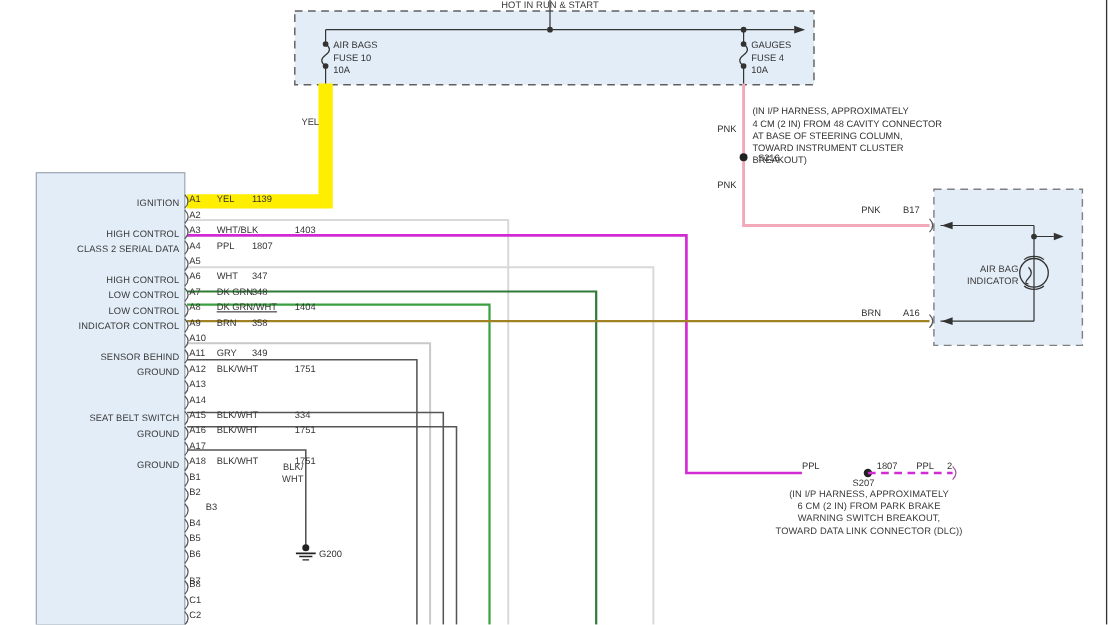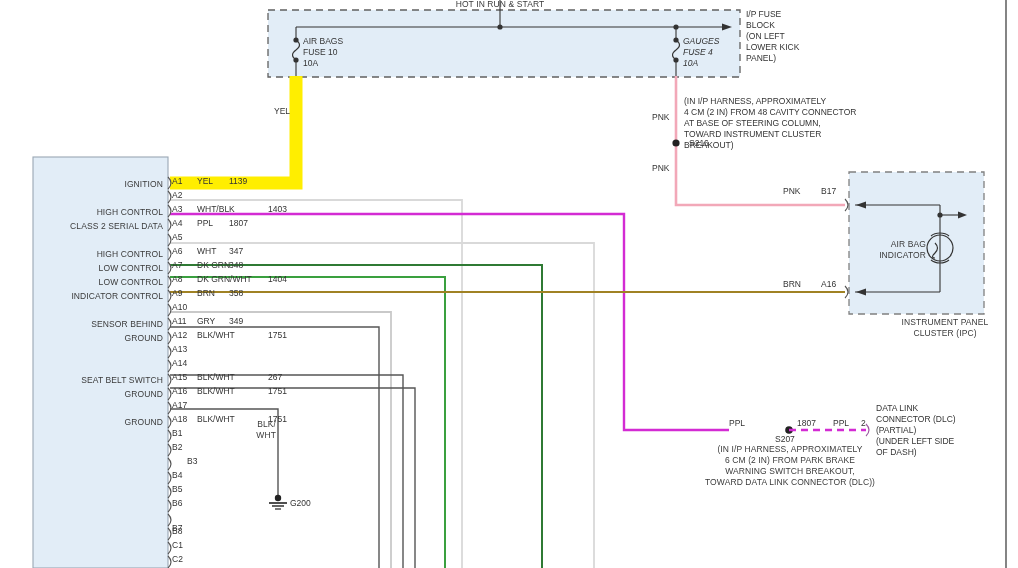--- a/index.html
+++ b/index.html
@@ -139,64 +139,52 @@
 
     <line x1="1006" y1="0" x2="1006" y2="568" stroke="#333" stroke-width="1.2"></line>
 
   </svg>
 
   <div class="lbl c" style="left:400px;top:-1px;width:200px;">HOT IN RUN &amp; START</div>
 
   <div class="fnlbl" style="left:303px;top:36px;">AIR BAGS
 FUSE 10
 10A</div>
-  <div class="fnlbl" style="left:683px;top:36px;font-style:italic;">GAUGES
+  <div class="fnlbl" style="left:683px;top:36px;">GAUGES
 FUSE 4
 10A</div>
 
-  <div class="fnlbl" style="left:746px;top:9px;">I/P FUSE
-BLOCK
-(ON LEFT
-LOWER KICK
-PANEL)</div>
 
   <div class="fnlbl" style="left:684px;top:96px;">(IN I/P HARNESS, APPROXIMATELY
 4 CM (2 IN) FROM 48 CAVITY CONNECTOR
 AT BASE OF STEERING COLUMN,
 TOWARD INSTRUMENT CLUSTER
 BREAKOUT)</div>
   <div class="fnlbl" style="left:689px;top:138px;">S216</div>
 
   <div class="wname" style="left:274px;top:106px;">YEL</div>
   <div class="wname" style="left:652px;top:112px;">PNK</div>
   <div class="wname" style="left:652px;top:163px;">PNK</div>
   <div class="wname" style="left:783px;top:186px;">PNK</div>
   <div class="wname" style="left:783px;top:279px;">BRN</div>
   <div class="pinid" style="left:821px;top:186px;">B17</div>
   <div class="pinid" style="left:821px;top:279px;">A16</div>
 
   <div class="lbl c" style="left:858px;top:239px;width:68px;text-align:right;">AIR BAG
 INDICATOR</div>
-  <div class="lbl c" style="left:880px;top:317px;width:130px;">INSTRUMENT PANEL
-CLUSTER (IPC)</div>
 
   <div class="wname" style="left:729px;top:418px;">PPL</div>
   <div class="wname" style="left:797px;top:418px;">1807</div>
   <div class="wname" style="left:833px;top:418px;">PPL</div>
   <div class="pinid" style="left:861px;top:418px;">2</div>
   <div class="fnlbl" style="left:775px;top:434px;">S207</div>
   <div class="lbl c" style="left:610px;top:444px;width:360px;">(IN I/P HARNESS, APPROXIMATELY
 6 CM (2 IN) FROM PARK BRAKE
 WARNING SWITCH BREAKOUT,
 TOWARD DATA LINK CONNECTOR (DLC))</div>
-  <div class="fnlbl" style="left:876px;top:403px;">DATA LINK
-CONNECTOR (DLC)
-(PARTIAL)
-(UNDER LEFT SIDE
-OF DASH)</div>
 
   <div class="lbl r" style="left:230px;top:419px;width:46px;">BLK/
 WHT</div>
   <div class="fnlbl" style="left:290px;top:498px;">G200</div>
 
   <div id="pin-rows">
       <div class="lbl r" style="left: 38px; top: 179px; width: 125px;">IGNITION</div>
       <div class="pinid" style="left: 172px; top: 176px;">A1</div>
       <div class="wname" style="left: 197px; top: 176px;">YEL</div>
       <div class="wname" style="left: 229px; top: 176px;">1139</div>
@@ -213,41 +201,41 @@
       <div class="lbl r" style="left: 38px; top: 249px; width: 125px;">HIGH CONTROL</div>
       <div class="pinid" style="left: 172px; top: 246px;">A6</div>
       <div class="wname" style="left: 197px; top: 246px;">WHT</div>
       <div class="wname" style="left: 229px; top: 246px;">347</div>
       <div class="lbl r" style="left: 38px; top: 263px; width: 125px;">LOW CONTROL</div>
       <div class="pinid" style="left: 172px; top: 260px;">A7</div>
       <div class="wname" style="left: 197px; top: 260px;">DK GRN</div>
       <div class="wname" style="left: 229px; top: 260px;">348</div>
       <div class="lbl r" style="left: 38px; top: 277px; width: 125px;">LOW CONTROL</div>
       <div class="pinid" style="left: 172px; top: 274px;">A8</div>
-      <div class="wname" style="left: 197px; top: 274px;">DK GRN/WHT</div>
+      <div class="wname" style="left: 197px; top: 274px; text-decoration: underline;">DK GRN/WHT</div>
       <div class="wname" style="left: 268px; top: 274px;">1404</div>
       <div class="lbl r" style="left: 38px; top: 291px; width: 125px;">INDICATOR CONTROL</div>
       <div class="pinid" style="left: 172px; top: 288px;">A9</div>
       <div class="wname" style="left: 197px; top: 288px;">BRN</div>
       <div class="wname" style="left: 229px; top: 288px;">358</div>
       <div class="pinid" style="left: 172px; top: 302px;">A10</div>
       <div class="lbl r" style="left: 38px; top: 319px; width: 125px;">SENSOR BEHIND</div>
       <div class="pinid" style="left: 172px; top: 316px;">A11</div>
       <div class="wname" style="left: 197px; top: 316px;">GRY</div>
       <div class="wname" style="left: 229px; top: 316px;">349</div>
       <div class="lbl r" style="left: 38px; top: 333px; width: 125px;">GROUND</div>
       <div class="pinid" style="left: 172px; top: 330px;">A12</div>
       <div class="wname" style="left: 197px; top: 330px;">BLK/WHT</div>
       <div class="wname" style="left: 268px; top: 330px;">1751</div>
       <div class="pinid" style="left: 172px; top: 344px;">A13</div>
       <div class="pinid" style="left: 172px; top: 358px;">A14</div>
       <div class="lbl r" style="left: 38px; top: 375px; width: 125px;">SEAT BELT SWITCH</div>
       <div class="pinid" style="left: 172px; top: 372px;">A15</div>
       <div class="wname" style="left: 197px; top: 372px;">BLK/WHT</div>
-      <div class="wname" style="left: 268px; top: 372px;">267</div>
+      <div class="wname" style="left: 268px; top: 372px;">334</div>
       <div class="lbl r" style="left: 38px; top: 389px; width: 125px;">GROUND</div>
       <div class="pinid" style="left: 172px; top: 386px;">A16</div>
       <div class="wname" style="left: 197px; top: 386px;">BLK/WHT</div>
       <div class="wname" style="left: 268px; top: 386px;">1751</div>
       <div class="pinid" style="left: 172px; top: 400px;">A17</div>
       <div class="lbl r" style="left: 38px; top: 417px; width: 125px;">GROUND</div>
       <div class="pinid" style="left: 172px; top: 414px;">A18</div>
       <div class="wname" style="left: 197px; top: 414px;">BLK/WHT</div>
       <div class="wname" style="left: 268px; top: 414px;">1751</div>
       <div class="pinid" style="left: 172px; top: 428px;">B1</div>

